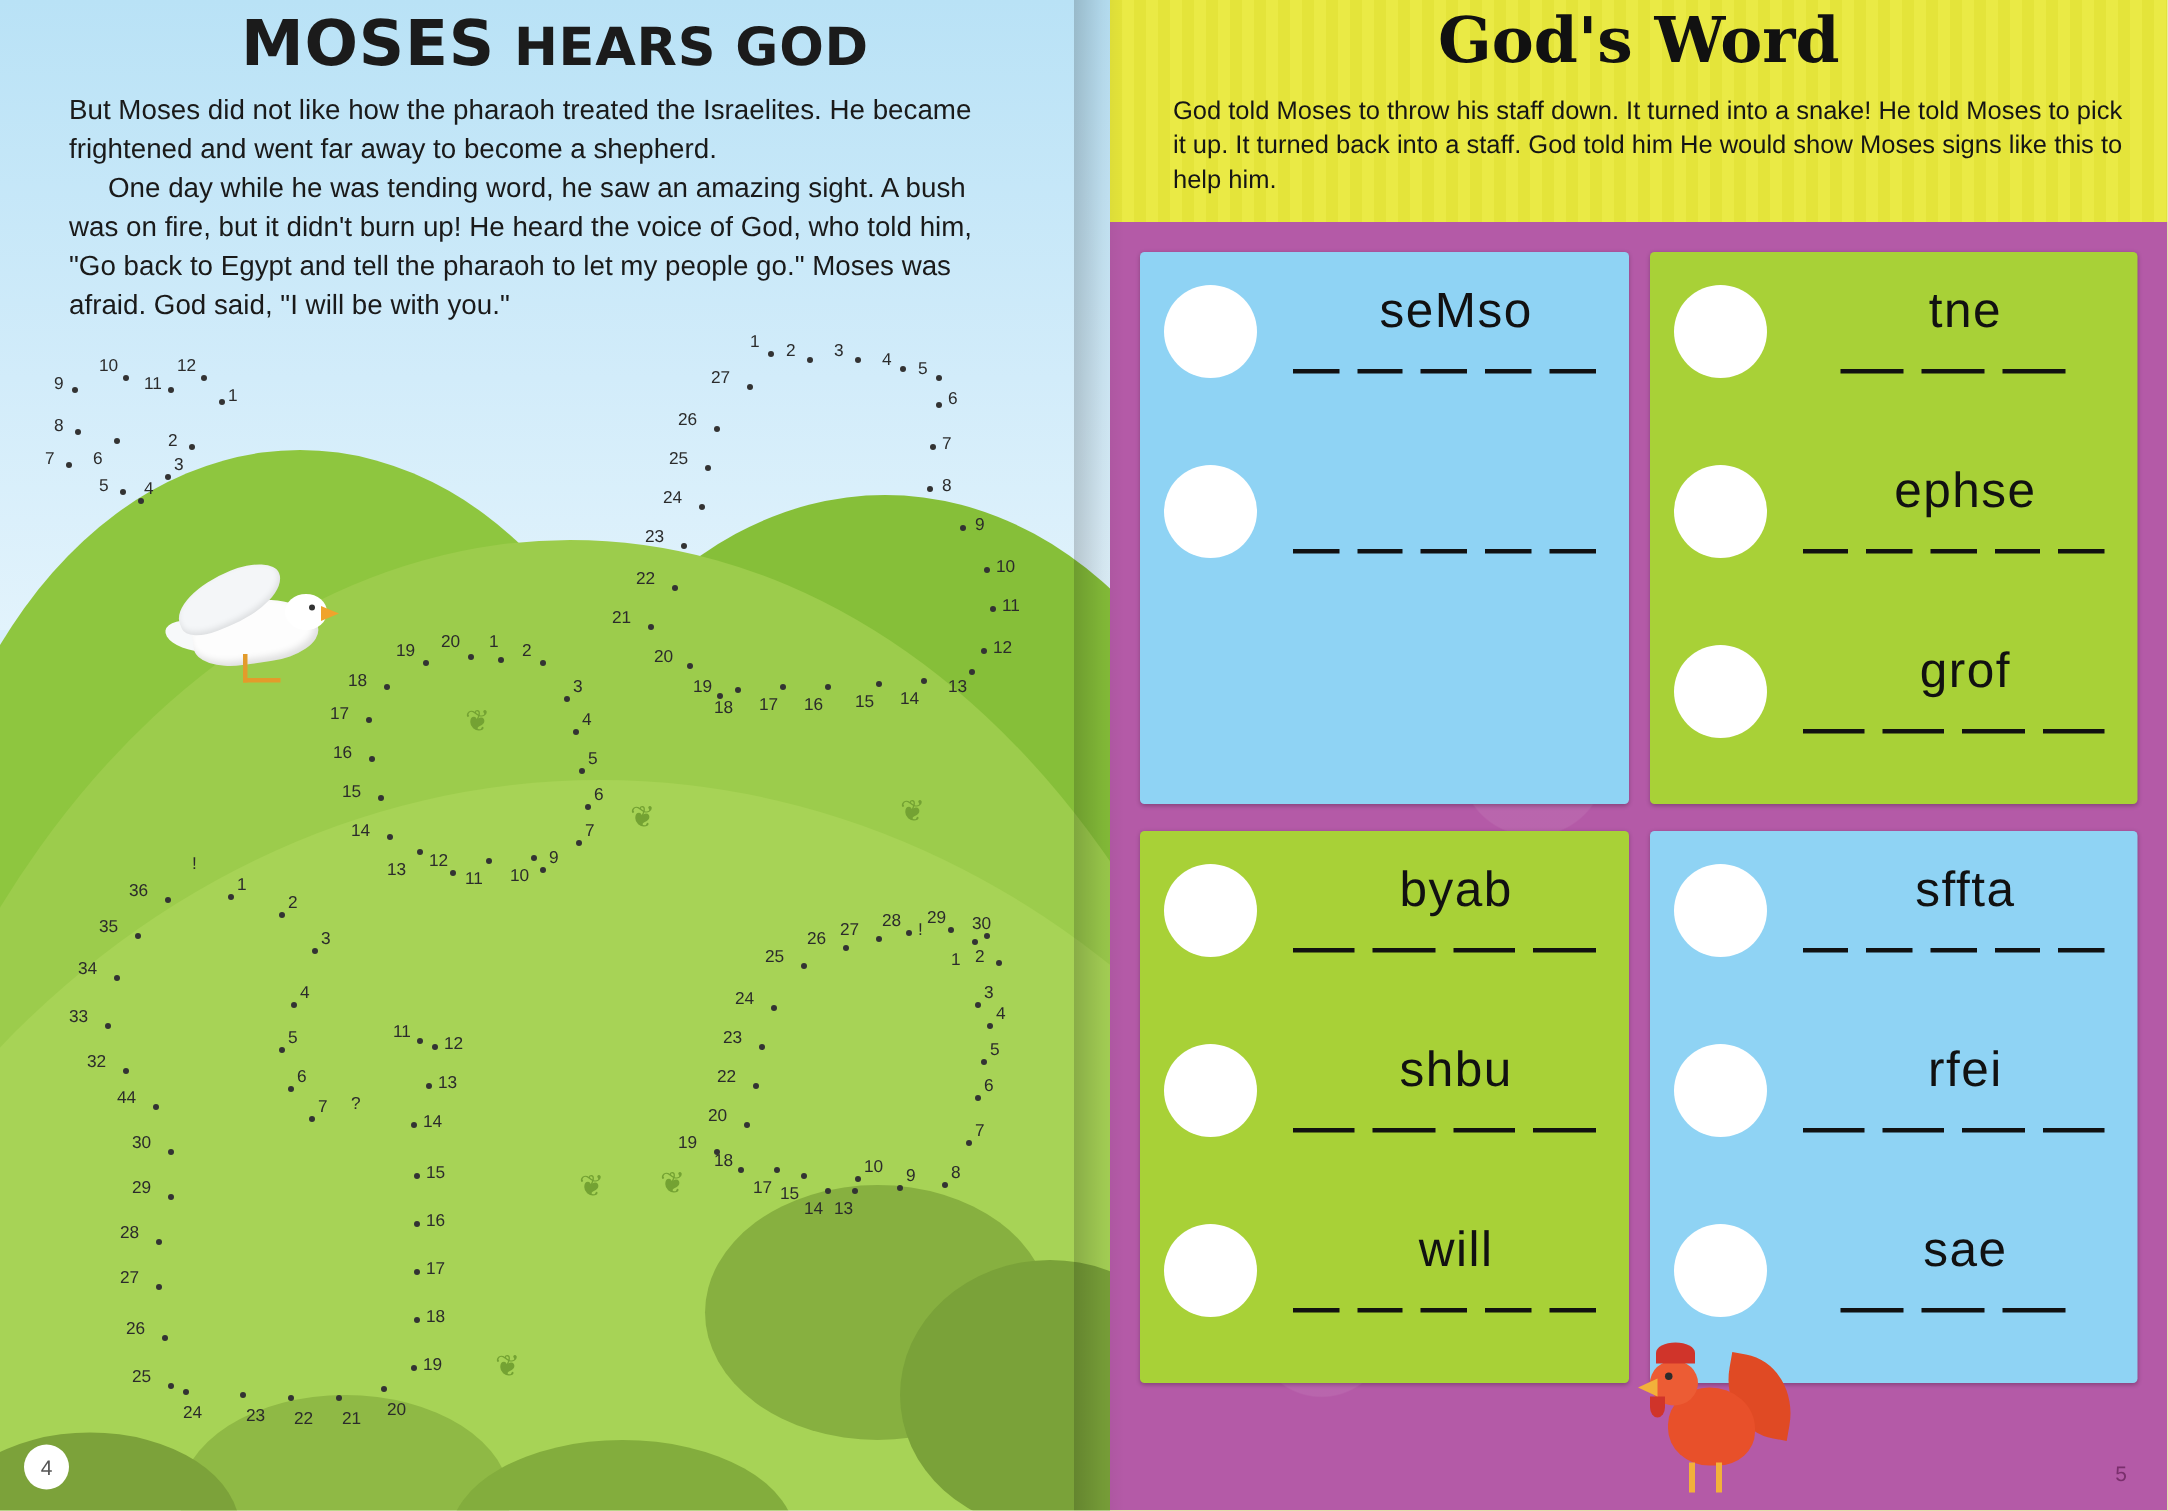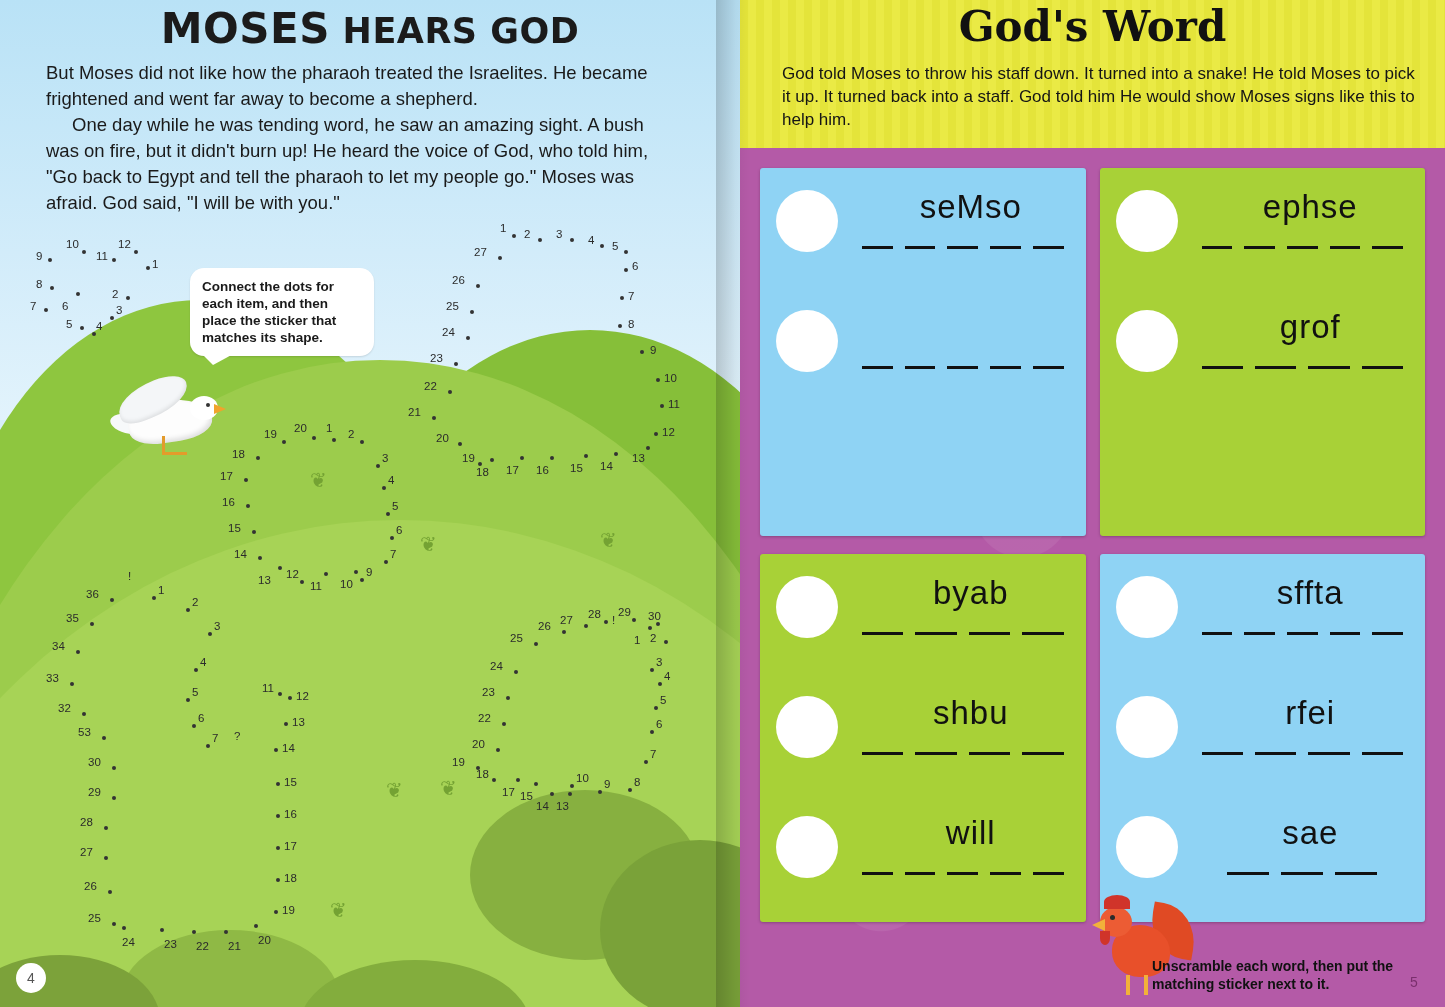--- a/index.html
+++ b/index.html
@@ -355,21 +355,20 @@
     <div class="title-left">
       <span class="big">MOSES</span>
       <span>HEARS GOD</span>
     </div>
 
     <div class="story">
       <p>But Moses did not like how the pharaoh treated the Israelites. He became frightened and went far away to become a shepherd.</p>
       <p>One day while he was tending word, he saw an amazing sight. A bush was on fire, but it didn't burn up! He heard the voice of God, who told him, "Go back to Egypt and tell the pharaoh to let my people go." Moses was afraid. God said, "I will be with you."</p>
     </div>
 
-    <div class="bubble">Connect the dots for each item, and then place the sticker that matches its shape.</div>
 
     <div class="dove">
       <div class="tail"></div>
       <div class="body"></div>
       <div class="wing"></div>
       <div class="head"></div>
       <div class="eye"></div>
       <div class="beak"></div>
       <div class="legs"></div>
     </div>
@@ -512,21 +511,21 @@
       <span class="dotnum" style="left:200px;top:656px;">4</span>
         <span class="dot" style="left:194px;top:668px;"></span>
       <span class="dotnum" style="left:46px; top:672px;">33</span>
         <span class="dot" style="left:70px; top:682px;"></span>
       <span class="dotnum" style="left:192px;top:686px;">5</span>
         <span class="dot" style="left:186px;top:698px;"></span>
       <span class="dotnum" style="left:58px; top:702px;">32</span>
         <span class="dot" style="left:82px; top:712px;"></span>
       <span class="dotnum" style="left:198px;top:712px;">6</span>
         <span class="dot" style="left:192px;top:724px;"></span>
-      <span class="dotnum" style="left:78px; top:726px;">53</span>
+      <span class="dotnum" style="left:78px; top:726px;">44</span>
         <span class="dot" style="left:102px;top:736px;"></span>
       <span class="dotnum" style="left:212px;top:732px;">7</span>
         <span class="dot" style="left:206px;top:744px;"></span>
       <span class="dotnum" style="left:88px; top:756px;">30</span>
         <span class="dot" style="left:112px;top:766px;"></span>
       <span class="dotnum" style="left:234px;top:730px;">?</span>
       <span class="dotnum" style="left:88px; top:786px;">29</span>
         <span class="dot" style="left:112px;top:796px;"></span>
       <span class="dotnum" style="left:80px; top:816px;">28</span>
         <span class="dot" style="left:104px;top:826px;"></span>
@@ -660,20 +659,29 @@
               <span class="blank"></span>
               <span class="blank"></span>
               <span class="blank"></span>
             </div>
           </div>
         </div>
 
         <div class="card green">
           <div class="row">
             <div class="circle"></div>
+            <div class="word">tne</div>
+            <div class="blanks">
+              <span class="blank"></span>
+              <span class="blank"></span>
+              <span class="blank"></span>
+            </div>
+          </div>
+          <div class="row">
+            <div class="circle"></div>
             <div class="word">ephse</div>
             <div class="blanks">
               <span class="blank"></span>
               <span class="blank"></span>
               <span class="blank"></span>
               <span class="blank"></span>
               <span class="blank"></span>
             </div>
           </div>
           <div class="row">
@@ -762,18 +770,17 @@
         <div class="rbody"></div>
         <div class="rhead"></div>
         <div class="rcomb"></div>
         <div class="rwattle"></div>
         <div class="rbeak"></div>
         <div class="reye"></div>
         <div class="rleg rleg1"></div>
         <div class="rleg rleg2"></div>
       </div>
 
-      <div class="caption-right">Unscramble each word, then put the matching sticker next to it.</div>
       <div class="page-num page-num-right">5</div>
     </div>
   </div>
 
 </div>
 
 </body></html>

